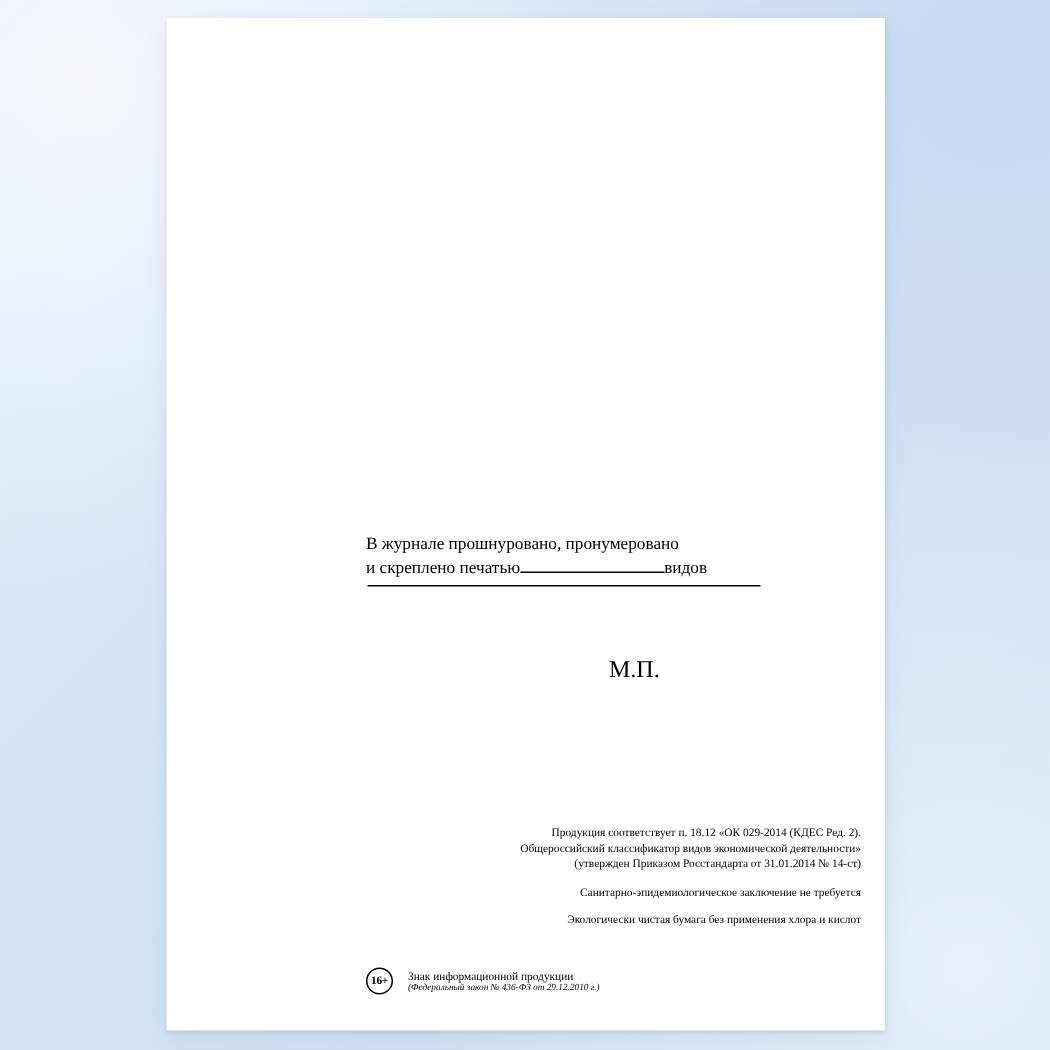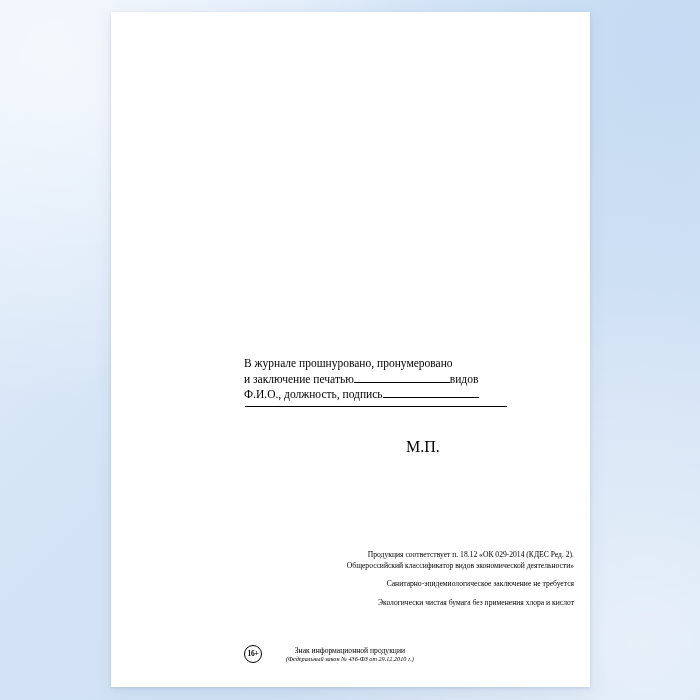--- a/index.html
+++ b/index.html
@@ -92,40 +92,39 @@
   }
   #legal-block .it {
   }
   
   #age-row {
     position: absolute;
     left: 133px;
     top: 633px;
     display: flex;
     align-items: center;
-    gap: 24px;
+    gap: 10px;
   }
   #age-badge {
     width: 16px;
     height: 16px;
     border: 1.1px solid #000;
     border-radius: 50%;
     font-size: 7.5px;
     font-weight: bold;
     display: flex;
     align-items: center;
     justify-content: center;
     line-height: 1;
     letter-spacing: -0.2px;
   }
   #age-texts {
     display: flex;
     flex-direction: column;
     justify-content: center;
-    align-items: center;
   }
   #age-title {
     font-size: 7.6px;
     line-height: 9px;
   }
   #age-sub {
     font-size: 6.2px;
     line-height: 8px;
     font-style: italic;
   }
@@ -133,34 +132,32 @@
 </head>
 <body>
 
 <div id="stage">
 
   <div id="page">
 
     <div class="block" id="center-block">
       <div class="line">В журнале прошнуровано, пронумеровано</div>
       <div class="line">
-        <span>и заключение печатью</span><span class="fill fill-w1"></span><span>видов</span>
-      </div>
-      <div class="line">
-        <span>Ф.И.О., должность, подпись</span><span class="fill fill-w1"></span>
+        <span>и скреплено печатью</span><span class="fill fill-w1"></span><span>видов</span>
       </div>
       <div class="rule-full"></div>
     </div>
 
     <div id="mp">М.П.</div>
 
     <div class="block" id="legal-block">
       <div class="p">
         <div>Продукция соответствует п. 18.12 «ОК 029-2014 (КДЕС Ред. 2).</div>
         <div class="it">Общероссийский классификатор видов экономической деятельности»</div>
+        <div class="it">(утвержден Приказом Росстандарта от 31.01.2014 № 14-ст)</div>
       </div>
       <div class="p">Санитарно-эпидемиологическое заключение не требуется</div>
       <div class="p">Экологически чистая бумага без применения хлора и кислот</div>
     </div>
 
     <div id="age-row">
       <div id="age-badge">16+</div>
       <div id="age-texts">
         <div id="age-title">Знак информационной продукции</div>
         <div id="age-sub">(Федеральный закон № 436-ФЗ от 29.12.2010 г.)</div>

